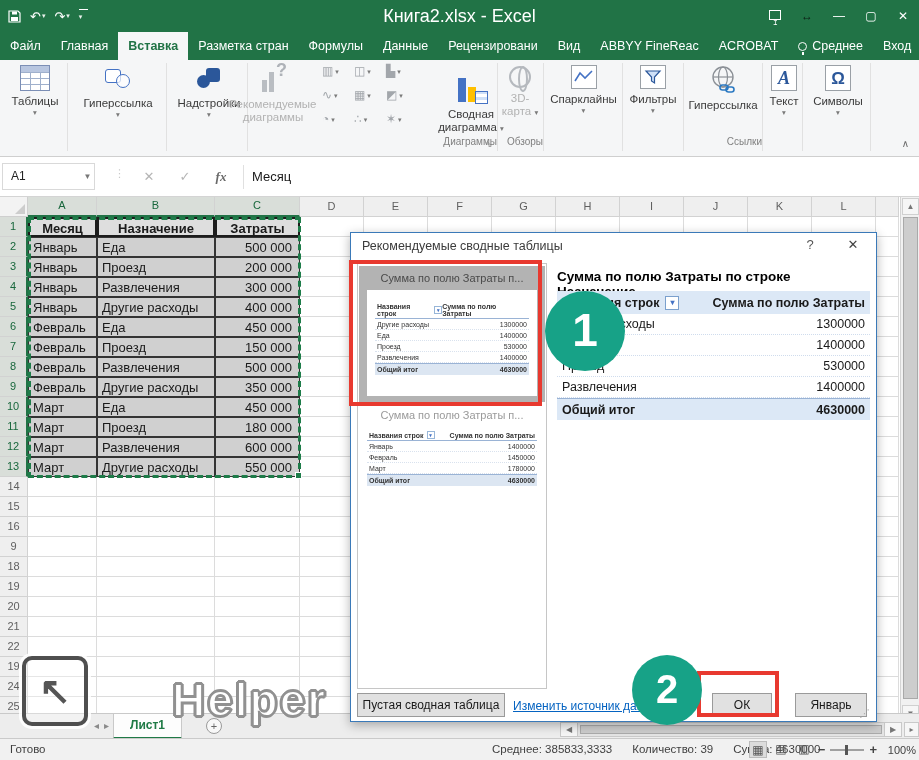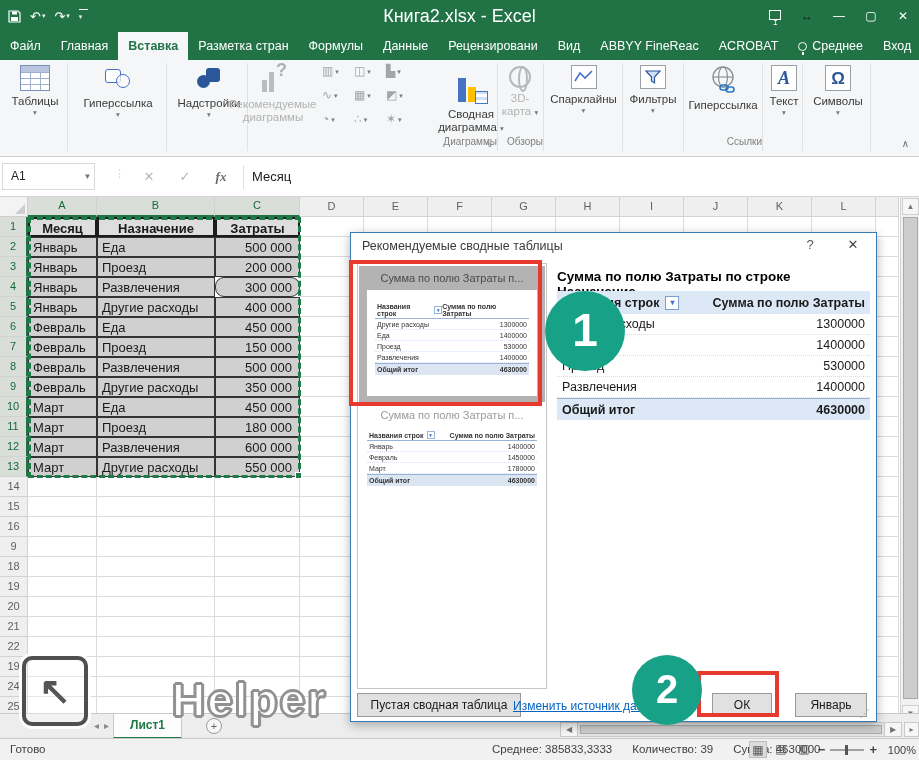--- a/index.html
+++ b/index.html
@@ -434,21 +434,21 @@
         <div class="cell" style="width: 64px;"></div>
         <div class="cell" style="width: 64px;"></div>
         <div class="cell" style="width: 64px;"></div>
         <div class="cell" style="width: 64px;"></div>
         <div class="cell" style="width: 23px;"></div>
       </div>
       <div class="g-row">
         <div class="rowh sel" style="width: 28px;">4</div>
         <div class="cell tbl" style="width: 69px;">Январь</div>
         <div class="cell tbl" style="width: 118px;">Развлечения</div>
-        <div class="cell tbl num" style="width: 85px; border-radius: 9px;">300 000</div>
+        <div class="cell tbl num" style="width: 85px;">300 000</div>
         <div class="cell" style="width: 64px;"></div>
         <div class="cell" style="width: 64px;"></div>
         <div class="cell" style="width: 64px;"></div>
         <div class="cell" style="width: 64px;"></div>
         <div class="cell" style="width: 64px;"></div>
         <div class="cell" style="width: 64px;"></div>
         <div class="cell" style="width: 64px;"></div>
         <div class="cell" style="width: 64px;"></div>
         <div class="cell" style="width: 64px;"></div>
         <div class="cell" style="width: 23px;"></div>
@@ -922,21 +922,21 @@
             <span>Развлечения</span>
             <span class="v">1400000</span>
           </div>
           <div class="dt-total">
             <span>Общий итог</span>
             <span class="v">4630000</span>
           </div>
         </div>
     </div>
 
-    <div class="dlgbtn" style="left:6px;top:460px;width:164px">Пустая сводная таблица</div>
+    <div class="dlgbtn" style="left:6px;top:460px;width:148px">Пустая сводная таблица</div>
     <div class="dlglink">Изменить источник данных...</div>
     <div class="dlgbtn" style="left:361px;top:460px;width:60px">ОК</div>
     <div class="dlgbtn" style="left:444px;top:460px;width:72px">Январь</div>
     <span class="grip">⋰</span>
   </div>
 
   <div class="redbox" id="redbox1"></div>
   <div class="redbox" id="redbox2"></div>
   <div class="gcircle" id="circle1">1</div>
   <div class="gcircle" id="circle2">2</div>

